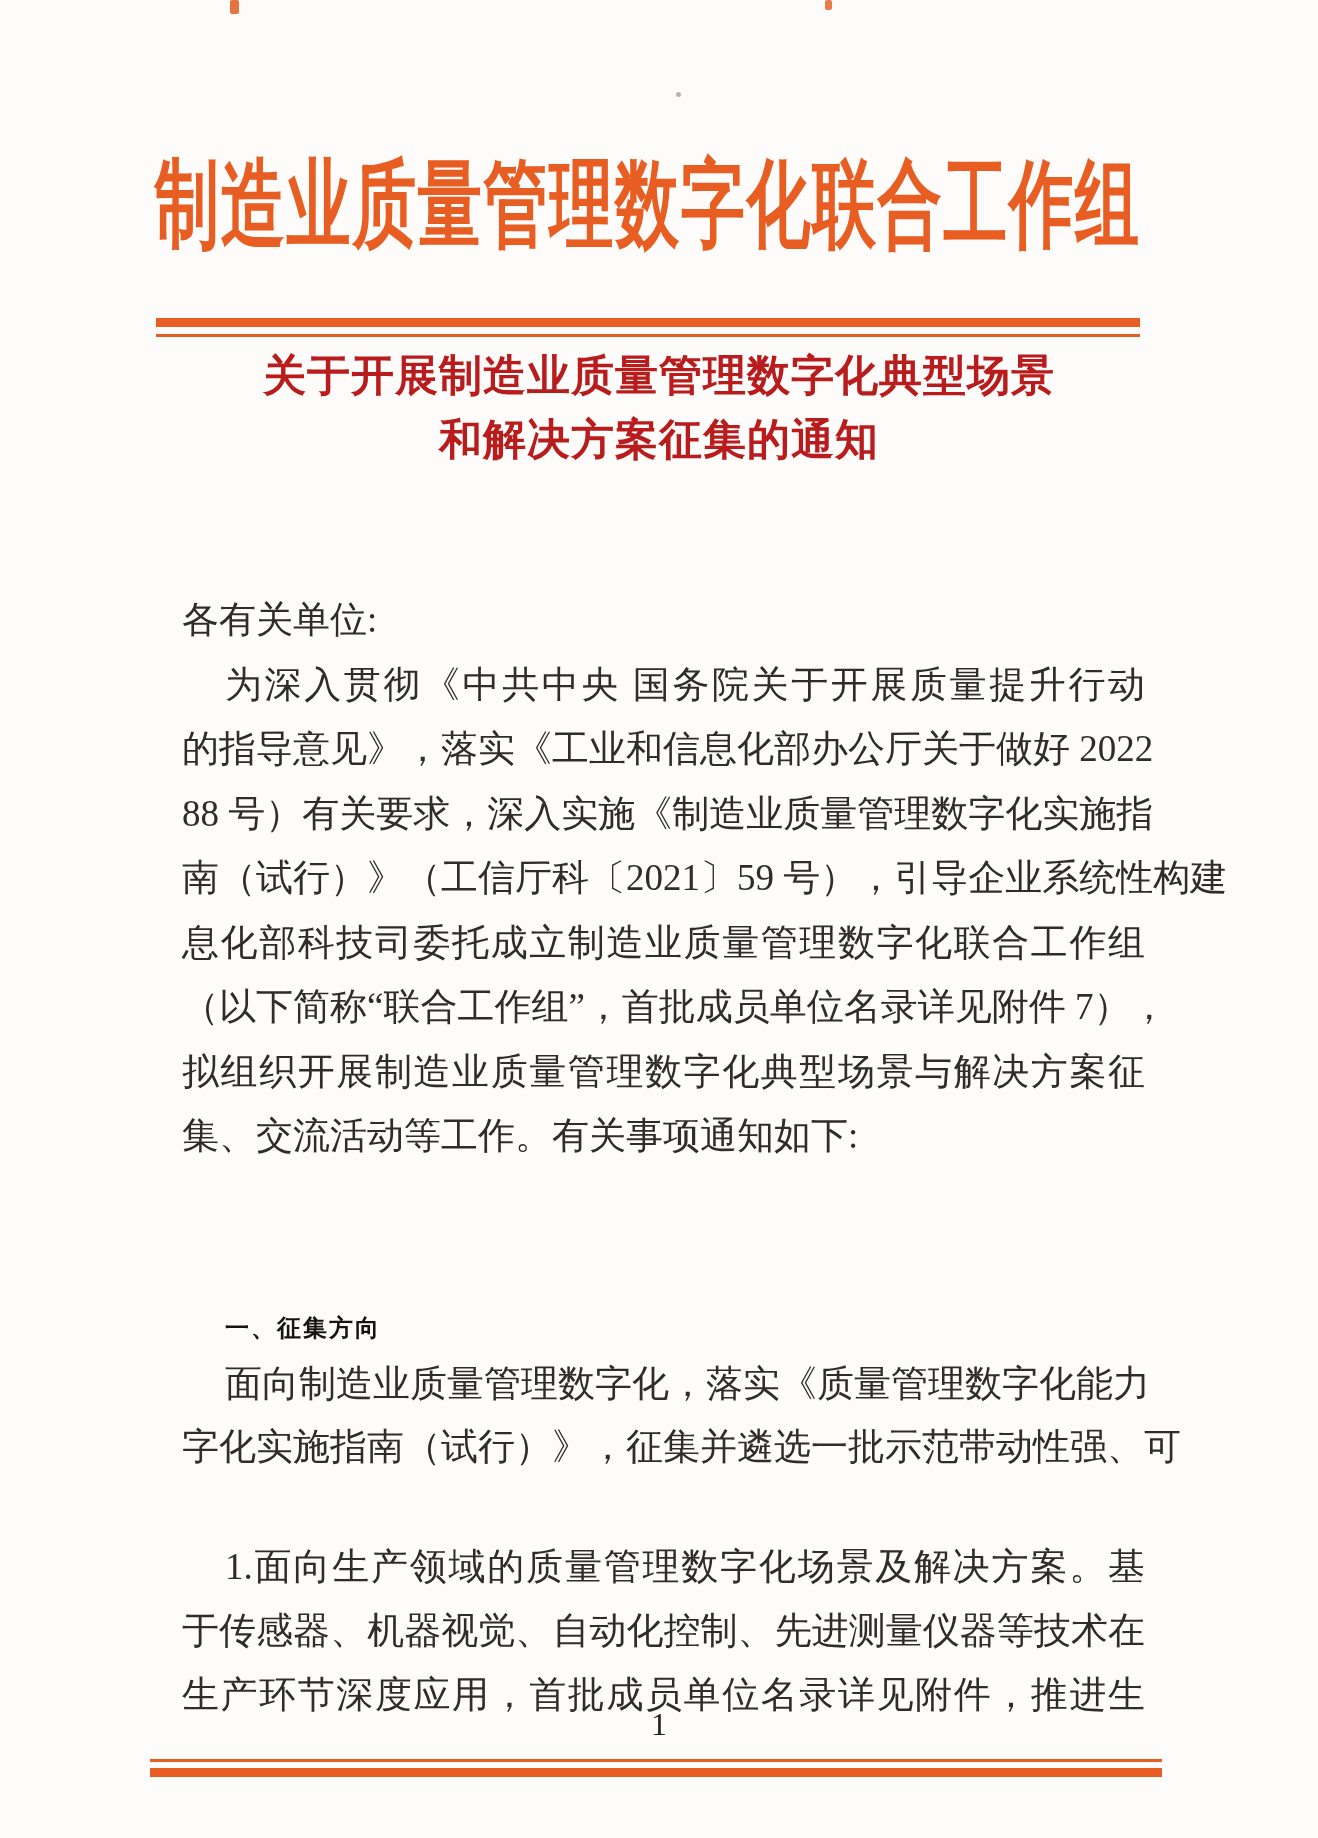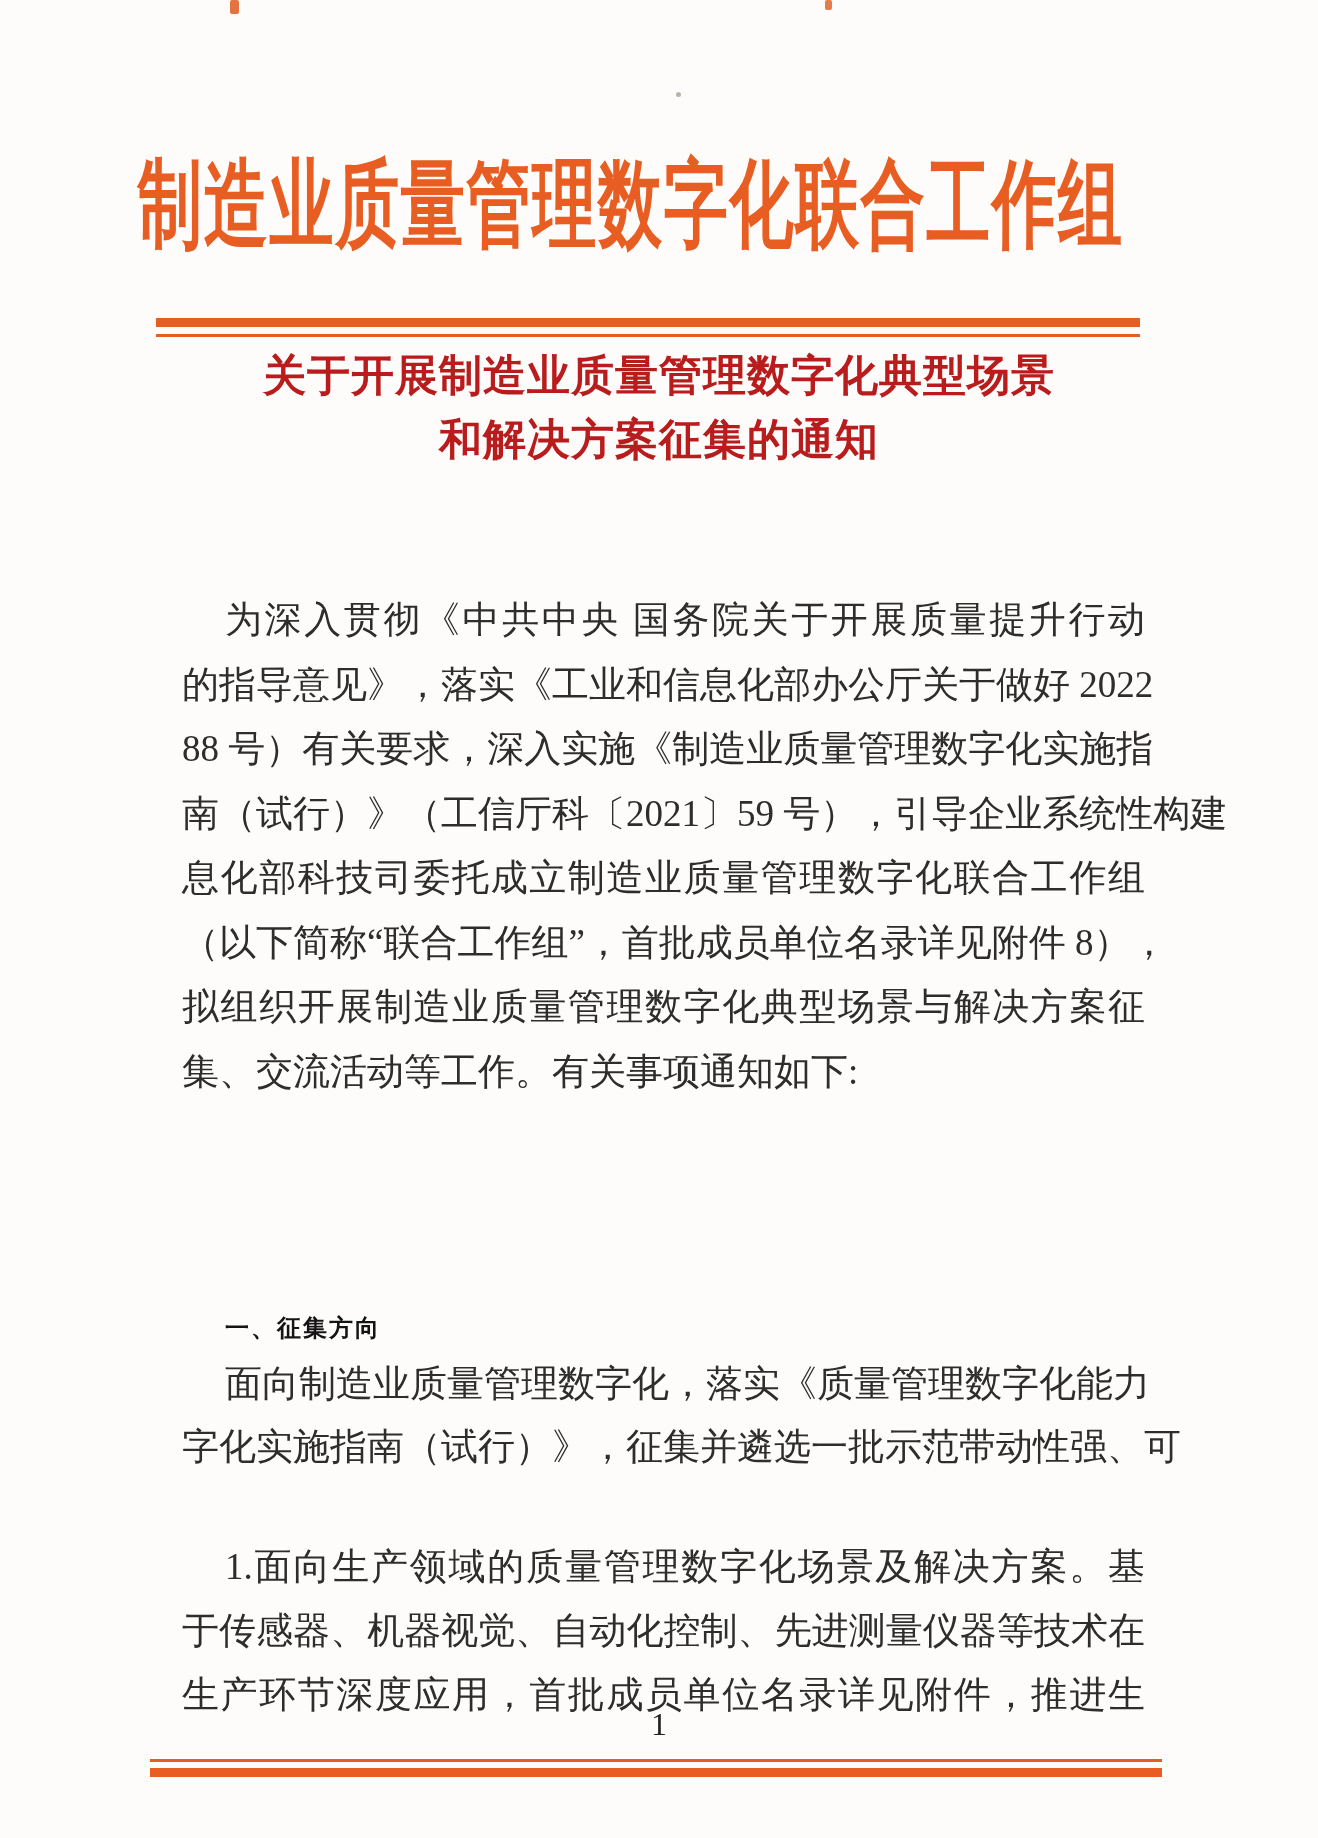--- a/index.html
+++ b/index.html
@@ -7,21 +7,21 @@
     position:relative;
     width:1318px;height:1838px;
     margin:0 auto;
     background:#fdfcfa;
     overflow:hidden;
     font-family:"Liberation Serif","DejaVu Serif",serif;
     color:#2e2d2b;
   }
   
   .banner{
-    position:absolute;left:138px;top:148px;width:985px;height:122px;
+    position:absolute;left:155px;top:148px;width:985px;height:122px;
   }
   .banner-inner{
     font-size:64px;
     line-height:122px;
     font-weight:900;
     color:#e75d22;
     white-space:nowrap;
     text-align:justify;
     text-align-last:justify;
     text-justify:inter-character;
@@ -102,26 +102,27 @@
   </div>
   <div class="rule rule-top-thick"></div>
   <div class="rule rule-top-thin"></div>
 
   <div class="doc-title">
     <div>关于开展制造业质量管理数字化典型场景</div>
     <div>和解决方案征集的通知</div>
   </div>
 
   <div class="textblock block-a">
+    <div class="line salutation">各有关单位:</div>
     <div class="line indent">为深入贯彻《中共中央 国务院关于开展质量提升行动</div>
     <div class="line">的指导意见》，落实《工业和信息化部办公厅关于做好 2022</div>
     <div class="line">88 号）有关要求，深入实施《制造业质量管理数字化实施指</div>
     <div class="line">南（试行）》（工信厅科〔2021〕59 号），引导企业系统性构建</div>
     <div class="line">息化部科技司委托成立制造业质量管理数字化联合工作组</div>
-    <div class="line">（以下简称“联合工作组”，首批成员单位名录详见附件 8），</div>
+    <div class="line">（以下简称“联合工作组”，首批成员单位名录详见附件 7），</div>
     <div class="line">拟组织开展制造业质量管理数字化典型场景与解决方案征</div>
     <div class="line short">集、交流活动等工作。有关事项通知如下:</div>
   </div>
 
   <div class="textblock heading-block">
     <div class="section-heading">一、征集方向</div>
   </div>
 
   <div class="textblock block-b">
     <div class="line indent">面向制造业质量管理数字化，落实《质量管理数字化能力</div>

